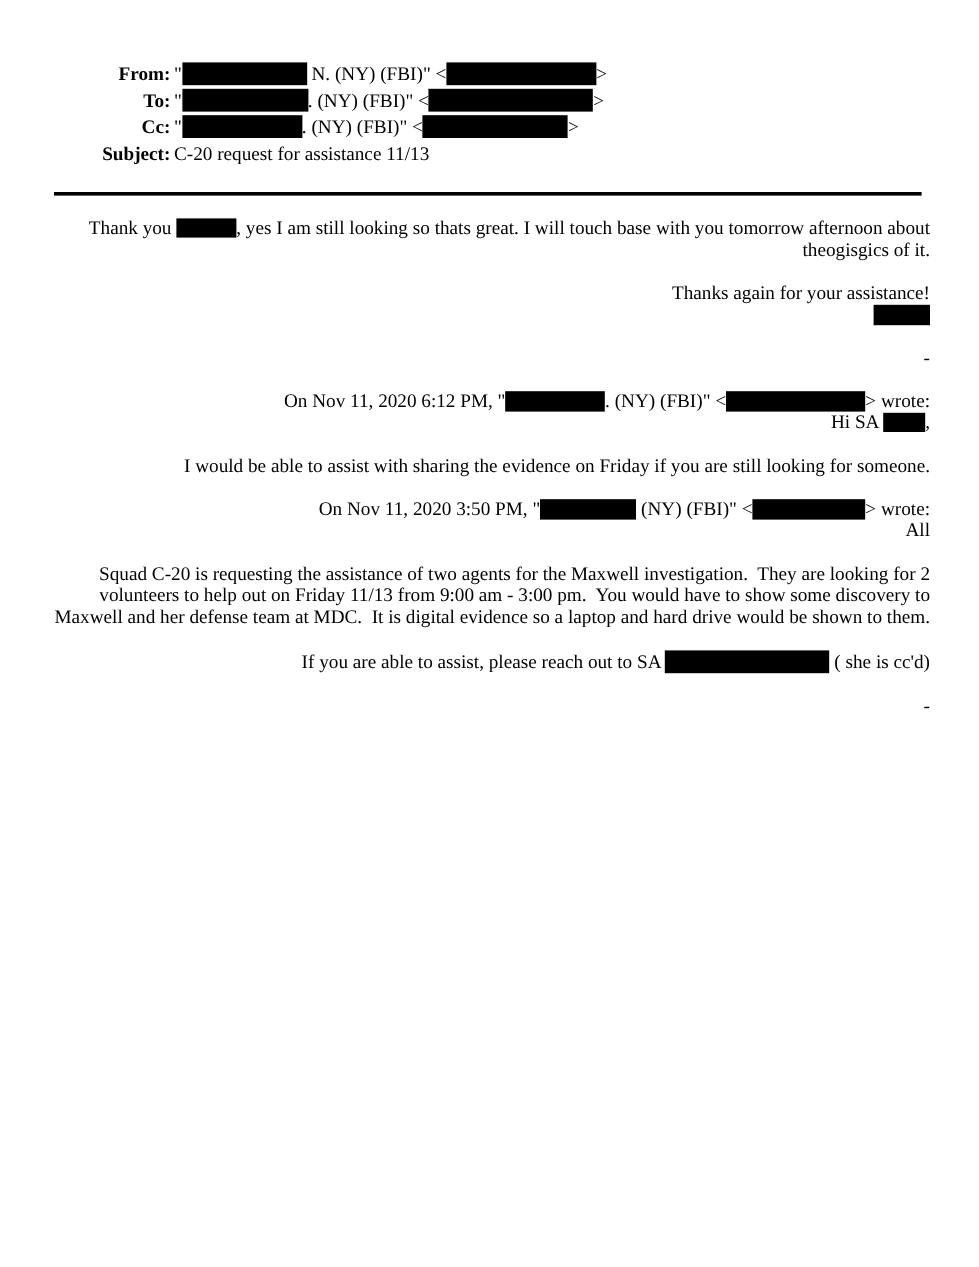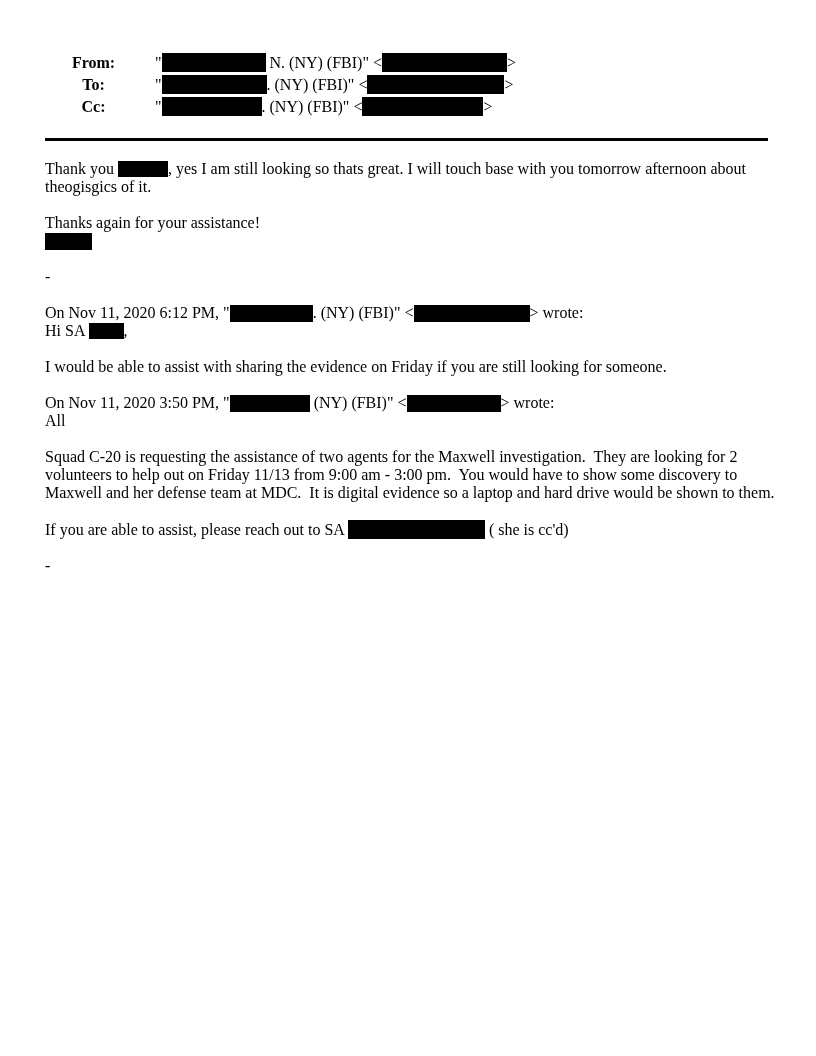--- a/index.html
+++ b/index.html
@@ -12,23 +12,23 @@
     overflow: hidden;
   }
   .page { padding: 52px 41px 0 45px; }
 
   
   .email-header { font-size: 16px; }
   .hrow { line-height: 22px; white-space: nowrap; }
   .hlabel {
     display: inline-block;
     width: 97px;
-    text-align: center;
+    text-align: right;
     font-weight: bold;
-    margin-right: 13px;
+    margin-right: 3px;
     vertical-align: baseline;
   }
   .hval { white-space: pre; }
 
   
   .bar {
     display: inline-block;
     background: #000000;
     height: 17px;
     vertical-align: -4px;
@@ -40,35 +40,36 @@
   .rule {
     width: 723px;
     height: 3px;
     background: #000000;
     margin: 20px 0 19px 0;
     border: none;
   }
 
   
   .email-body { font-size: 16px; line-height: 18px; width: 730px; }
-  .email-body p { margin: 0 0 18px 0; white-space: pre-wrap; }
+  .email-body p { margin: 0 0 18px 0; white-space: pre-wrap; text-align: right; }
 </style>
 </head>
 <body>
 
 <div class="page">
 
   <div class="email-header">
 
     <div class="hrow"><span class="hlabel">From:</span><span class="hval"><span>"</span><span class="bar bar-t" style="width:104px"></span><span> N. (NY) (FBI)" &lt;</span><span class="bar bar-t" style="width:125px"></span><span>&gt;</span></span></div>
 
     <div class="hrow"><span class="hlabel">To:</span><span class="hval"><span>"</span><span class="bar bar-t" style="width:105px"></span><span>. (NY) (FBI)" &lt;</span><span class="bar bar-t" style="width:137px"></span><span>&gt;</span></span></div>
 
     <div class="hrow"><span class="hlabel">Cc:</span><span class="hval"><span>"</span><span class="bar bar-t" style="width:100px"></span><span>. (NY) (FBI)" &lt;</span><span class="bar bar-t" style="width:121px"></span><span>&gt;</span></span></div>
 
+    <div class="hrow"><span class="hlabel">Subject:</span><span class="hval">C-20 request for assistance 11/13</span></div>
 
 
 
   </div>
 
   <div class="rule"></div>
 
   <div class="email-body">
 
     <p><span>Thank you </span><span class="bar bar-s" style="width:50px"></span><span>, yes I am still looking so thats great. I will touch base with you tomorrow afternoon about theogisgics of it.</span></p>

